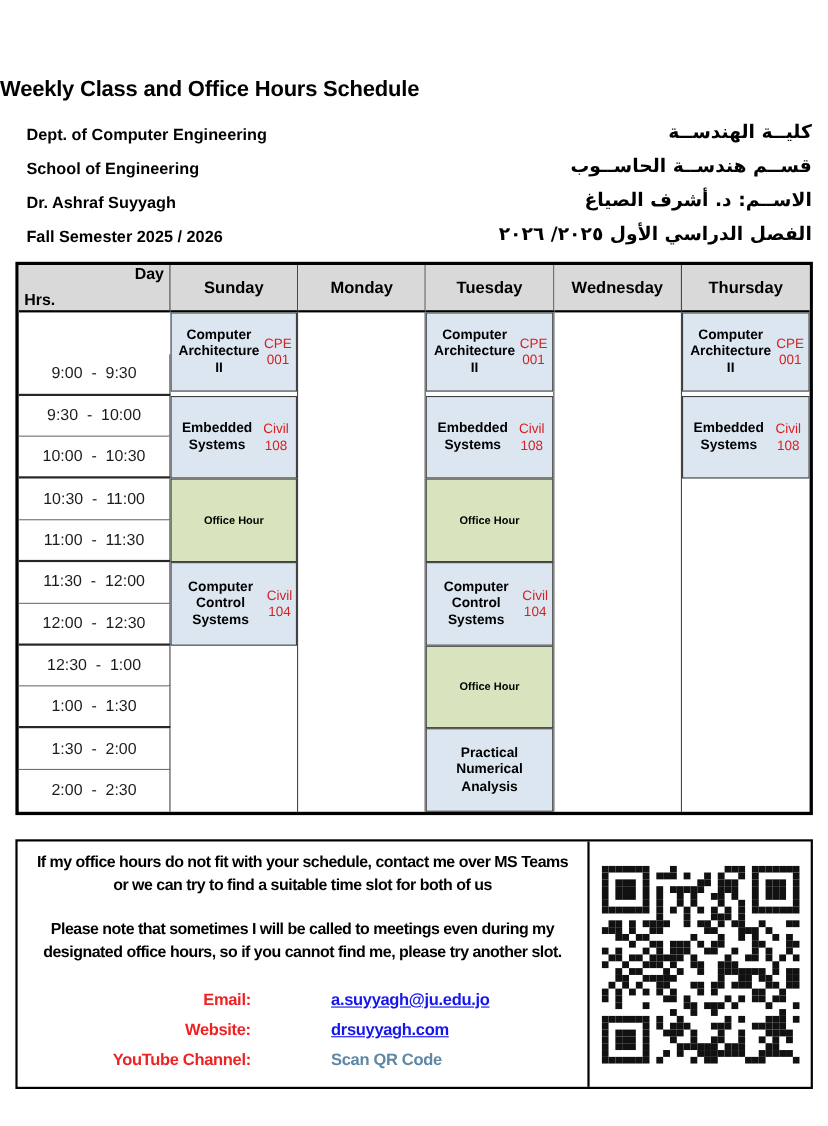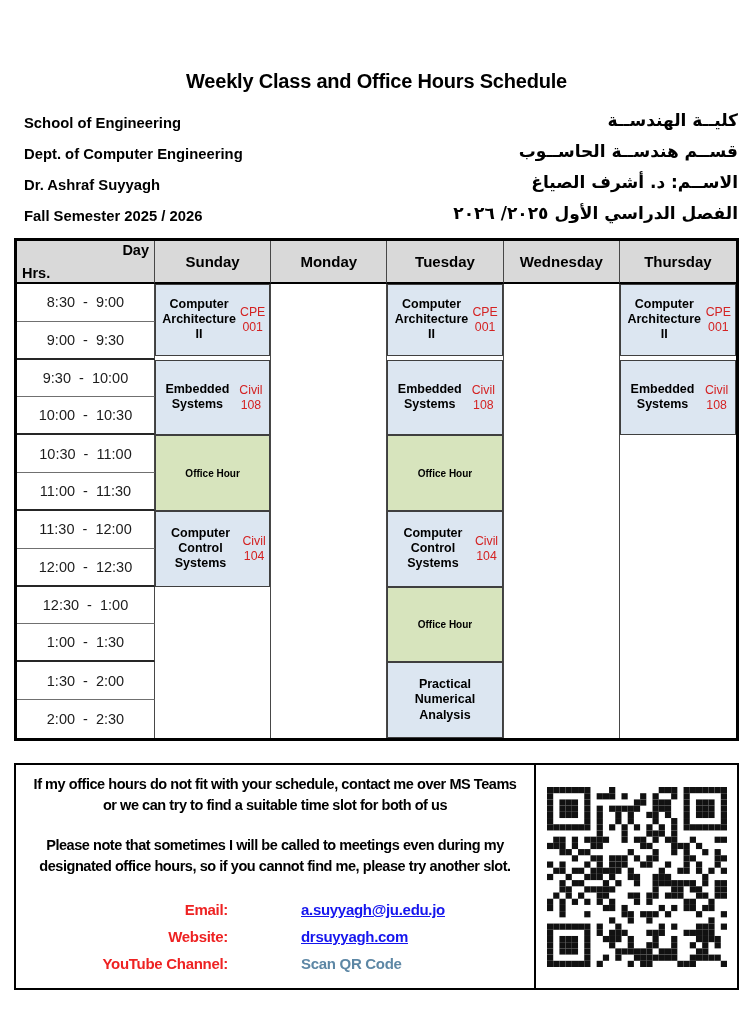--- a/index.html
+++ b/index.html
@@ -1,18 +1,18 @@
 <!DOCTYPE html>
 <html style="--header-bg: #d9d9d9; --class-bg: #dce6f1; --office-bg: #d7e4bd; --room-red: #d42222; --label-red: #ee2222; --link-blue: #1515ee;"><head>
 <meta charset="utf-8">
 <style>
   html,body{margin:0;padding:0;background:#fff;}
   .page{position:relative;width:753px;height:1024px;background:#ffffff;overflow:hidden;
         font-family:"Liberation Sans",sans-serif;color:#000;}
-  .title{position:absolute;top:70px;left:0;width:753px;text-align:center;margin:0;
+  .title{position:absolute;top:70px;left:0;width:753px;text-align:left;margin:0;
          font-size:20px;font-weight:bold;letter-spacing:-0.2px;}
   .info-left{position:absolute;left:24px;top:108px;font-size:14.8px;font-weight:bold;}
   .info-left div{line-height:31px;height:31px;}
   .info-right{position:absolute;right:15px;top:105px;text-align:right;direction:rtl;
         font-family:"DejaVu Sans",sans-serif;font-size:17px;font-weight:bold;}
   .info-right div{line-height:31px;height:31px;}
 
   
   .schedule{position:absolute;left:14px;top:238px;width:725px;height:503px;box-sizing:border-box;
         border:3px solid #000;display:grid;grid-template-columns:138px repeat(5,1fr);
@@ -56,22 +56,22 @@
   .note-right{flex:1;display:flex;align-items:center;justify-content:center;}
 </style>
 </head>
 <body>
 
 <div class="page">
 
   <h1 class="title">Weekly Class and Office Hours Schedule</h1>
 
   <div class="info-left">
+    <div>Dept. of Computer Engineering</div>
     <div>School of Engineering</div>
-    <div>Dept. of Computer Engineering</div>
     <div>Dr. Ashraf Suyyagh</div>
     <div>Fall Semester 2025 / 2026</div>
   </div>
 
   <div class="info-right">
     <div>كليــة الهندســة</div>
     <div>قســم هندســة الحاســوب</div>
     <div>الاســم: د. أشرف الصياغ</div>
     <div>الفصل الدراسي الأول ٢٠٢٥/ ٢٠٢٦</div>
   </div>
@@ -80,21 +80,20 @@
     <div class="corner">
       <span class="corner-day">Day</span>
       <span class="corner-hrs">Hrs.</span>
     </div>
 
   <div class="h-cell" style="grid-area: 1 / 2;">Sunday</div>
       <div class="h-cell" style="grid-area: 1 / 3;">Monday</div>
       <div class="h-cell" style="grid-area: 1 / 4;">Tuesday</div>
       <div class="h-cell" style="grid-area: 1 / 5;">Wednesday</div>
       <div class="h-cell no-r" style="grid-area: 1 / 6;">Thursday</div>
-      <div class="t-cell" style="grid-area: 2 / 1;">8:30  -  9:00</div>
       <div class="t-cell grp" style="grid-area: 3 / 1;">9:00  -  9:30</div>
       <div class="t-cell" style="grid-area: 4 / 1;">9:30  -  10:00</div>
       <div class="t-cell grp" style="grid-area: 5 / 1;">10:00  -  10:30</div>
       <div class="t-cell" style="grid-area: 6 / 1;">10:30  -  11:00</div>
       <div class="t-cell grp" style="grid-area: 7 / 1;">11:00  -  11:30</div>
       <div class="t-cell" style="grid-area: 8 / 1;">11:30  -  12:00</div>
       <div class="t-cell grp" style="grid-area: 9 / 1;">12:00  -  12:30</div>
       <div class="t-cell" style="grid-area: 10 / 1;">12:30  -  1:00</div>
       <div class="t-cell grp" style="grid-area: 11 / 1;">1:00  -  1:30</div>
       <div class="t-cell" style="grid-area: 12 / 1;">1:30  -  2:00</div>

